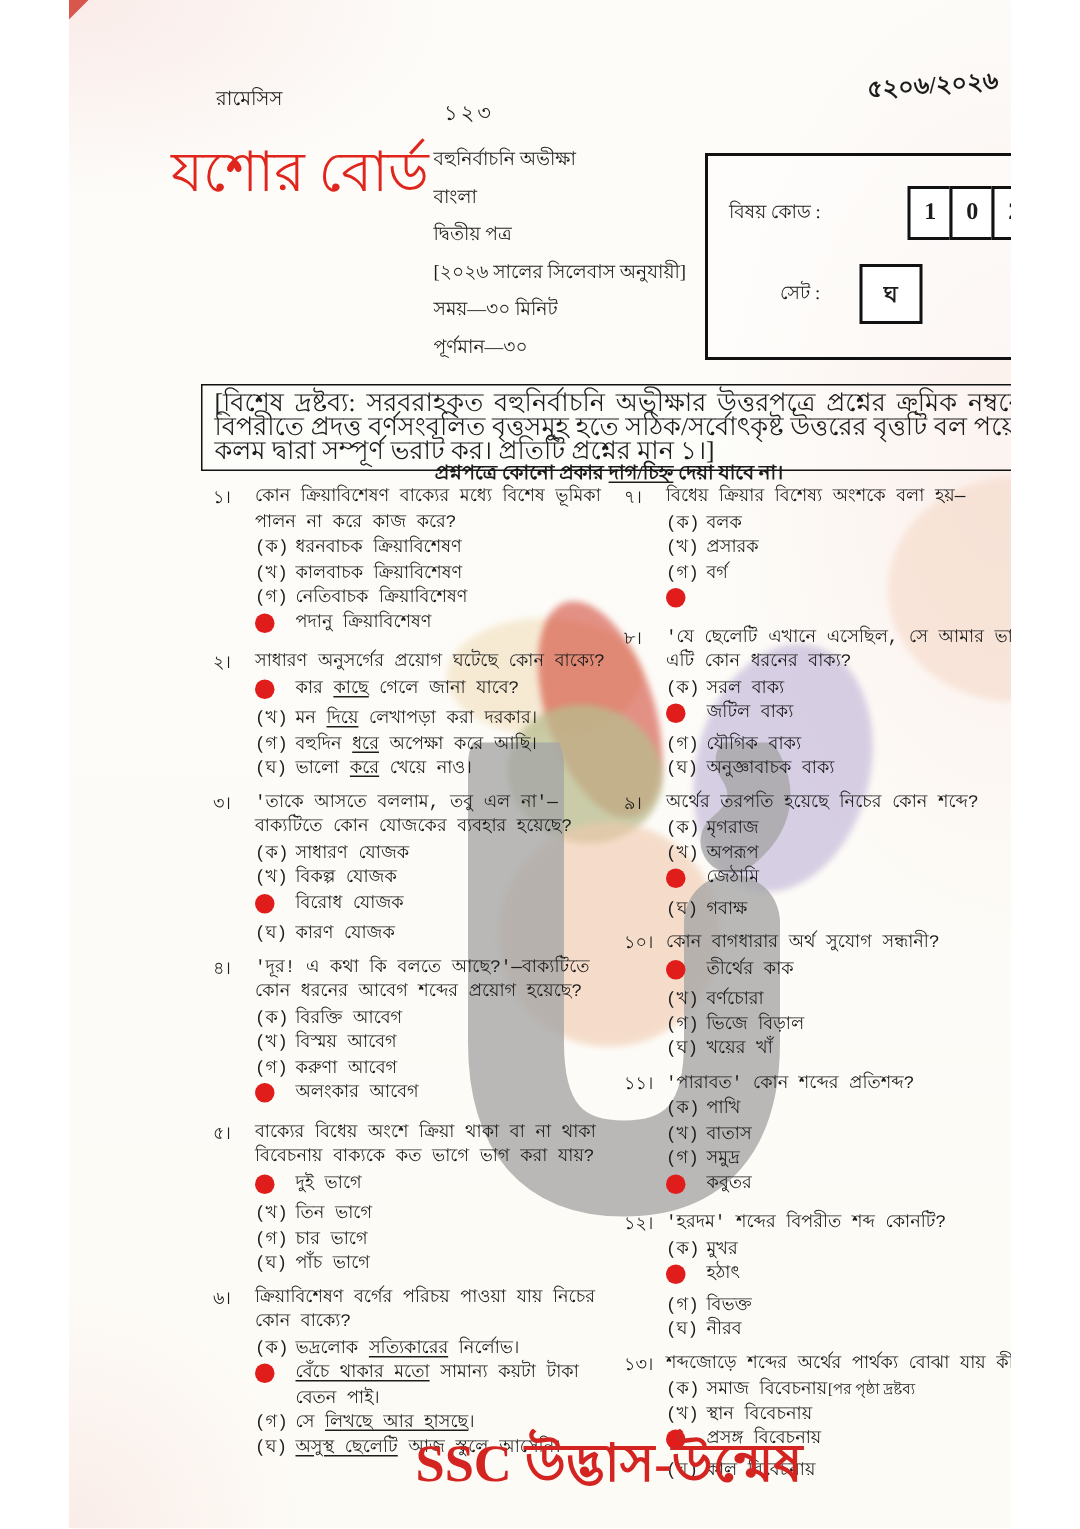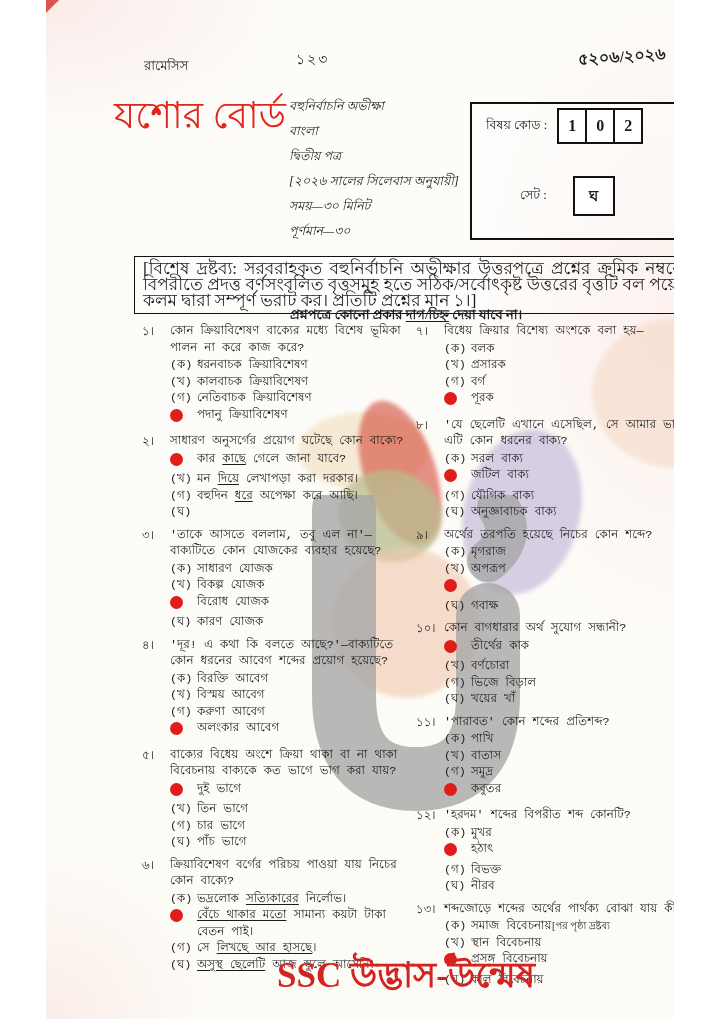--- a/index.html
+++ b/index.html
@@ -15,28 +15,28 @@
   }
   .corner-mark{position:absolute;left:0;top:0;width:0;height:0;
     border-top:13px solid #d23c30;border-right:13px solid transparent;opacity:.85;}
   
   .wm{position:absolute;z-index:0;pointer-events:none;}
   .blob{position:absolute;border-radius:50%;filter:blur(2px);}
   .wm-u{position:absolute;left:246px;top:495px;opacity:.78;}
   
   .hdr-text{position:absolute;z-index:2;}
   .publisher{left:98px;top:56px;font-size:13px;}
-  .pageno{left:250px;top:48px;font-size:14px;letter-spacing:2px;}
+  .pageno{left:250px;top:64px;font-size:14px;letter-spacing:2px;}
   .code-top{left:532px;top:44px;font-size:16px;font-weight:600;transform:rotate(-4deg);}
   .board{left:68px;top:96px;font-size:37px;font-weight:400;color:#e0251c;line-height:1.1;}
-  .subj-block{left:243px;top:94px;font-size:12.5px;line-height:25px;font-style:italic;}
+  .subj-block{left:243px;top:94px;font-size:12.5px;line-height:25px;}
   .subj-block div{white-space:nowrap;}
   .codebox{position:absolute;left:424px;top:102px;width:240px;height:134px;border:2.5px solid #111;z-index:2;background:rgba(255,255,255,.4);}
   .cb-row{position:absolute;display:flex;align-items:center;font-size:12.5px;}
-  .cb-row1{left:14px;top:4px;}
+  .cb-row1{left:14px;top:20px;gap:48px;}
   .cb-row2{left:48px;top:72px;}
   .digits{display:flex;margin-left:12px;}
   .digit{width:26px;height:32px;border:2px solid #111;margin-left:-2px;display:flex;align-items:center;justify-content:center;
          font-size:16px;font-weight:700;font-family:"Liberation Serif",serif;background:#fff;}
   .setbox{width:38px;height:36px;border:2px solid #111;margin-left:26px;display:flex;align-items:center;justify-content:center;font-size:15px;font-weight:700;background:#fff;}
   
   .notice{position:absolute;left:88px;top:256px;width:548px;border:1.5px solid #111;padding:4px 8px;
           font-size:17px;line-height:16px;text-align:justify;z-index:2;background:rgba(255,255,255,.25);}
   .warning{position:absolute;left:0;top:305px;width:720px;text-align:center;font-size:13px;font-weight:700;z-index:2;}
   
@@ -144,20 +144,21 @@
           <div class="opt">
             <span class="optlab">(খ)</span>
             <span class="opttext">মন <u>দিয়ে</u> লেখাপড়া করা দরকার।</span>
           </div>
           <div class="opt">
             <span class="optlab">(গ)</span>
             <span class="opttext">বহুদিন <u>ধরে</u> অপেক্ষা করে আছি।</span>
           </div>
           <div class="opt">
             <span class="optlab">(ঘ)</span>
+            <span class="opttext">ভালো <u>করে</u> খেয়ে নাও।</span>
           </div>
         </div>
       </div>
       <div class="q">
         <div class="qno">৩।</div>
         <div class="qbody">
           <div class="qtext">'তাকে আসতে বললাম, তবু এল না'—বাক্যটিতে কোন যোজকের ব্যবহার হয়েছে?</div>
           <div class="opt">
             <span class="optlab">(ক)</span>
             <span class="opttext">সাধারণ যোজক</span>
@@ -255,21 +256,20 @@
           <div class="opt">
             <span class="optlab">(খ)</span>
             <span class="opttext">প্রসারক</span>
           </div>
           <div class="opt">
             <span class="optlab">(গ)</span>
             <span class="opttext">বর্গ</span>
           </div>
           <div class="opt">
             <span class="optlab"><span class="dot"></span></span>
-            <span class="opttext">পূরক</span>
           </div>
         </div>
       </div>
       <div class="q">
         <div class="qno">৮।</div>
         <div class="qbody">
           <div class="qtext">'যে ছেলেটি এখানে এসেছিল, সে আমার ভাই' এটি কোন ধরনের বাক্য?</div>
           <div class="opt">
             <span class="optlab">(ক)</span>
             <span class="opttext">সরল বাক্য</span>
@@ -295,20 +295,21 @@
           <div class="opt">
             <span class="optlab">(ক)</span>
             <span class="opttext">মৃগরাজ</span>
           </div>
           <div class="opt">
             <span class="optlab">(খ)</span>
             <span class="opttext">অপরূপ</span>
           </div>
           <div class="opt">
             <span class="optlab"><span class="dot"></span></span>
+            <span class="opttext">জেঠামি</span>
           </div>
           <div class="opt">
             <span class="optlab">(ঘ)</span>
             <span class="opttext">গবাক্ষ</span>
           </div>
         </div>
       </div>
       <div class="q">
         <div class="qno">১০।</div>
         <div class="qbody">

